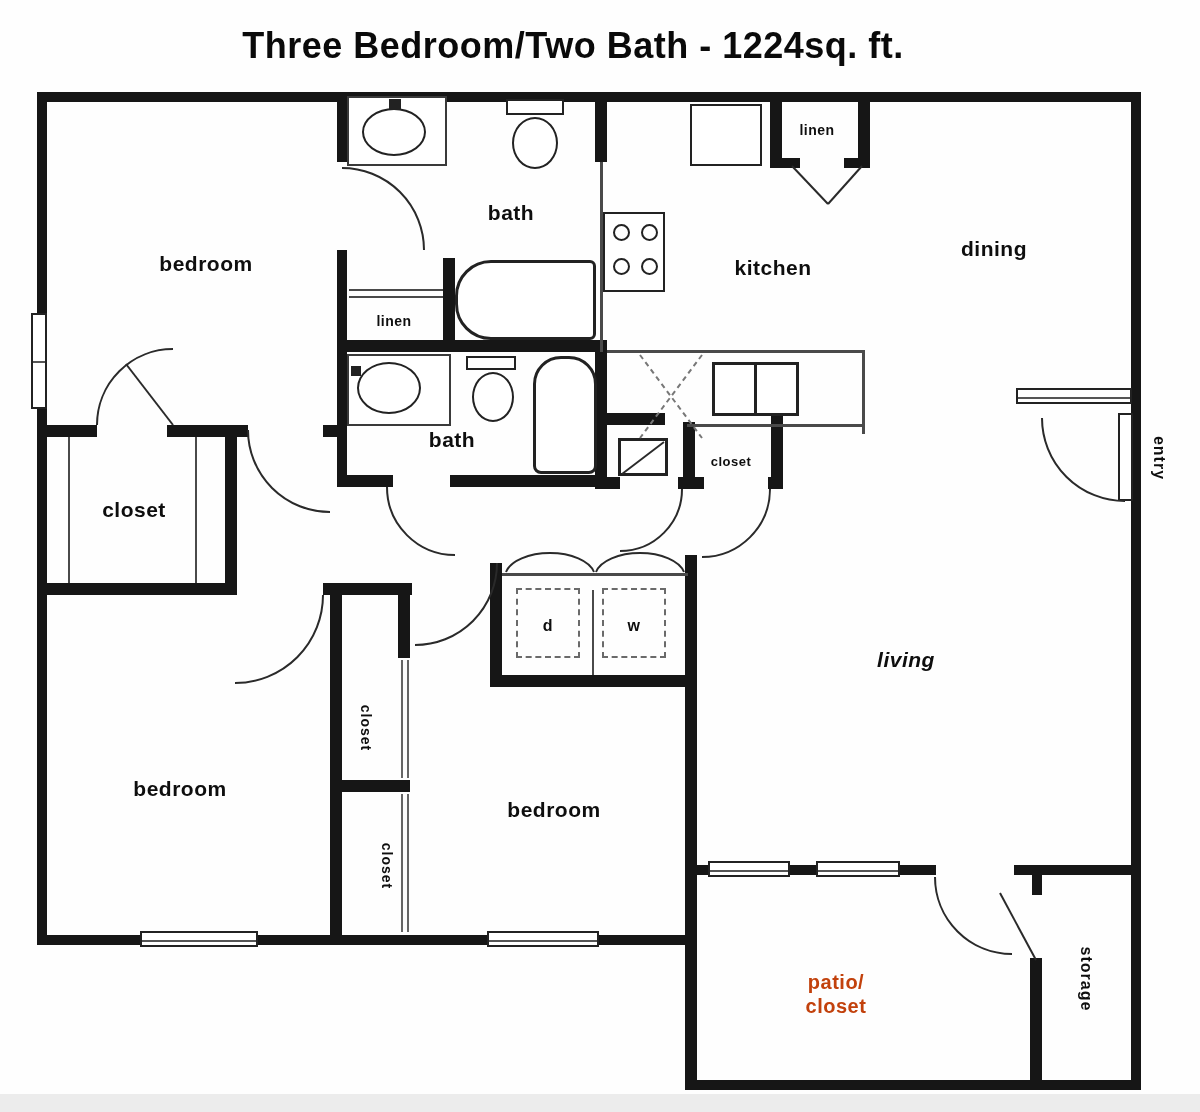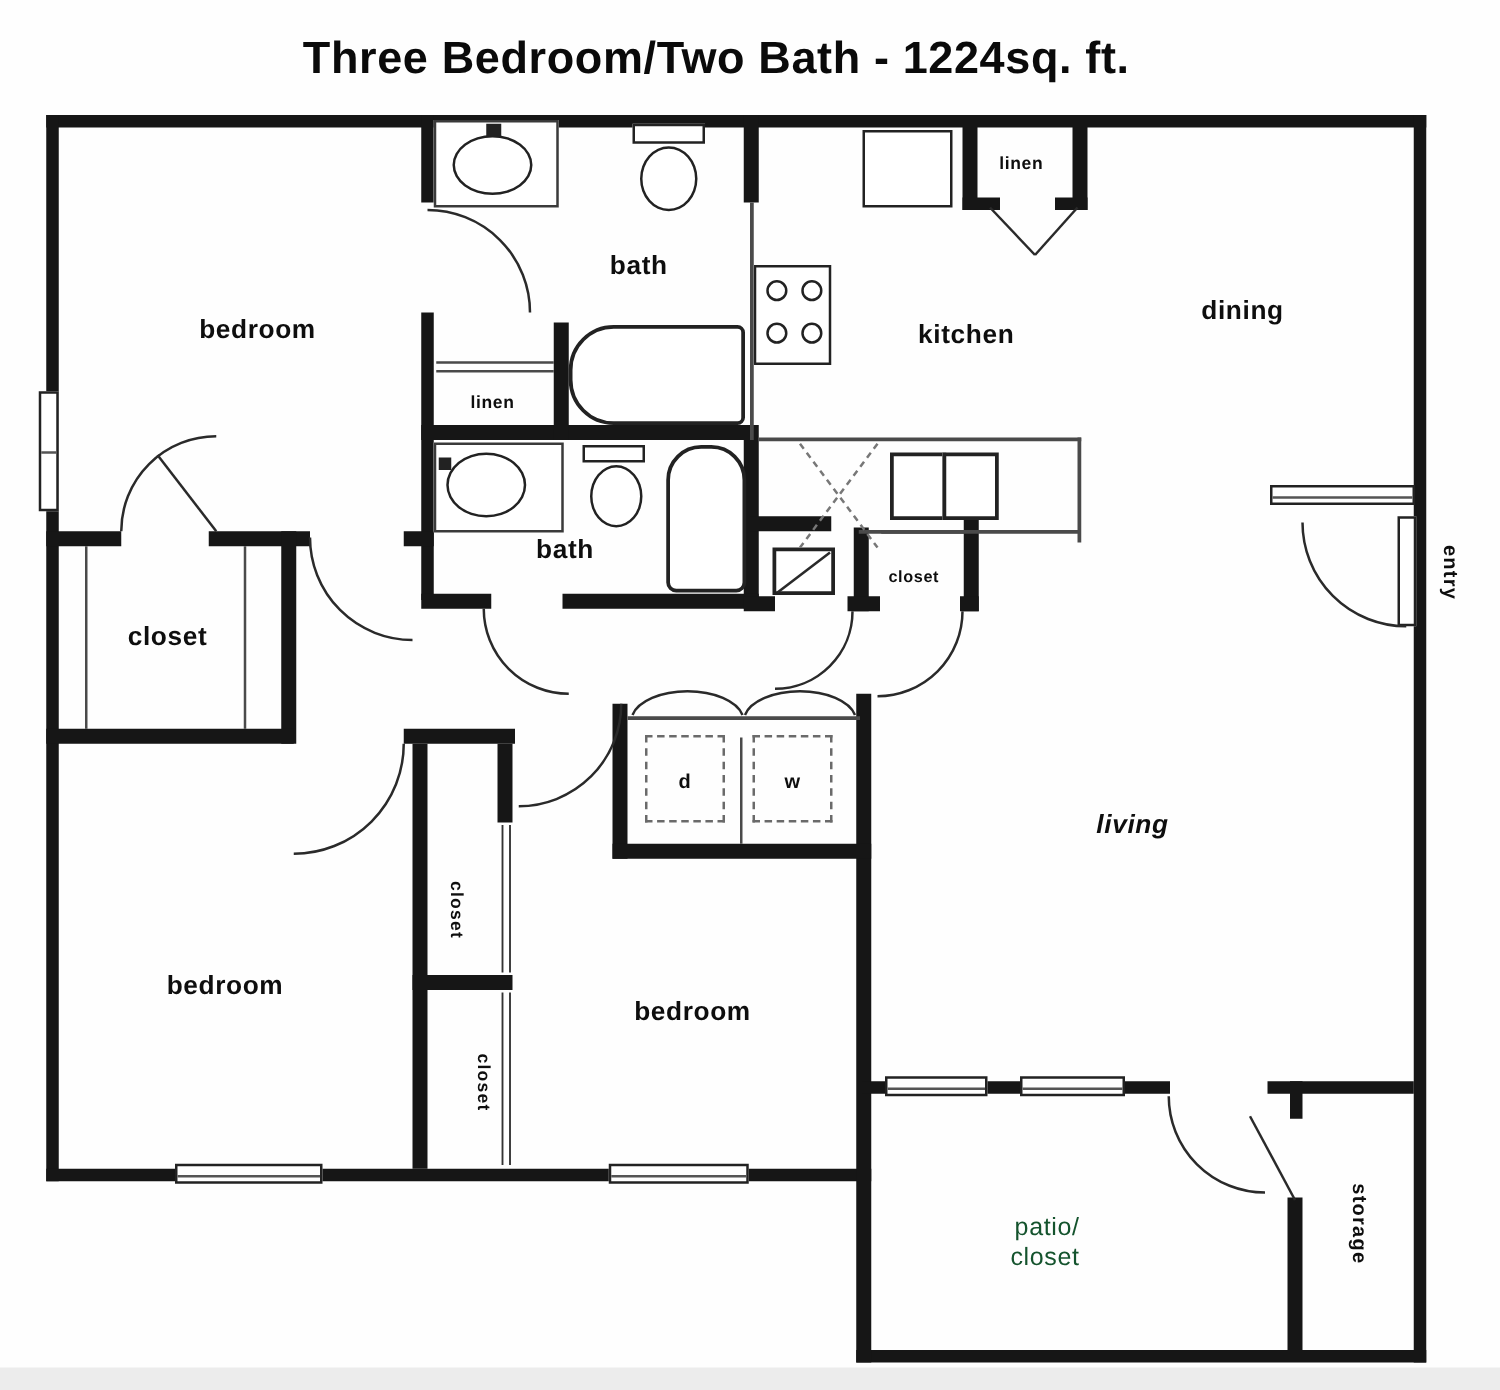--- a/index.html
+++ b/index.html
@@ -24,22 +24,22 @@
   .xs{font-size:13px;}
   .md{font-size:16px;}
   .vlbl{
     position:absolute;font-weight:bold;color:#0e0e0e;white-space:nowrap;
     writing-mode:vertical-rl;transform:translate(-50%,-50%);
     letter-spacing:1px;font-size:16px;
   }
   .vsm{font-size:14px;}
   .title{font-size:36px;letter-spacing:0.5px;color:#0a0a0a;}
   .patio-lbl{
-    position:absolute;font-weight:normal;color:#14532d;font-size:20px;
-    transform:translate(-50%,-50%);text-align:right;line-height:1.2;letter-spacing:0.5px;
+    position:absolute;font-weight:bold;color:#c2410c;font-size:20px;
+    transform:translate(-50%,-50%);text-align:center;line-height:1.2;letter-spacing:0.5px;
   }
   svg.overlay{position:absolute;left:0;top:0;pointer-events:none;}
   .bottomband{position:absolute;left:0;top:1094px;width:1200px;height:18px;background:#ececec;}
 </style>
 </head>
 <body>
 
 <div id="plan">
 
   <div class="lbl title" style="left:573px;top:46px;">Three Bedroom/Two Bath - 1224sq. ft.</div>

